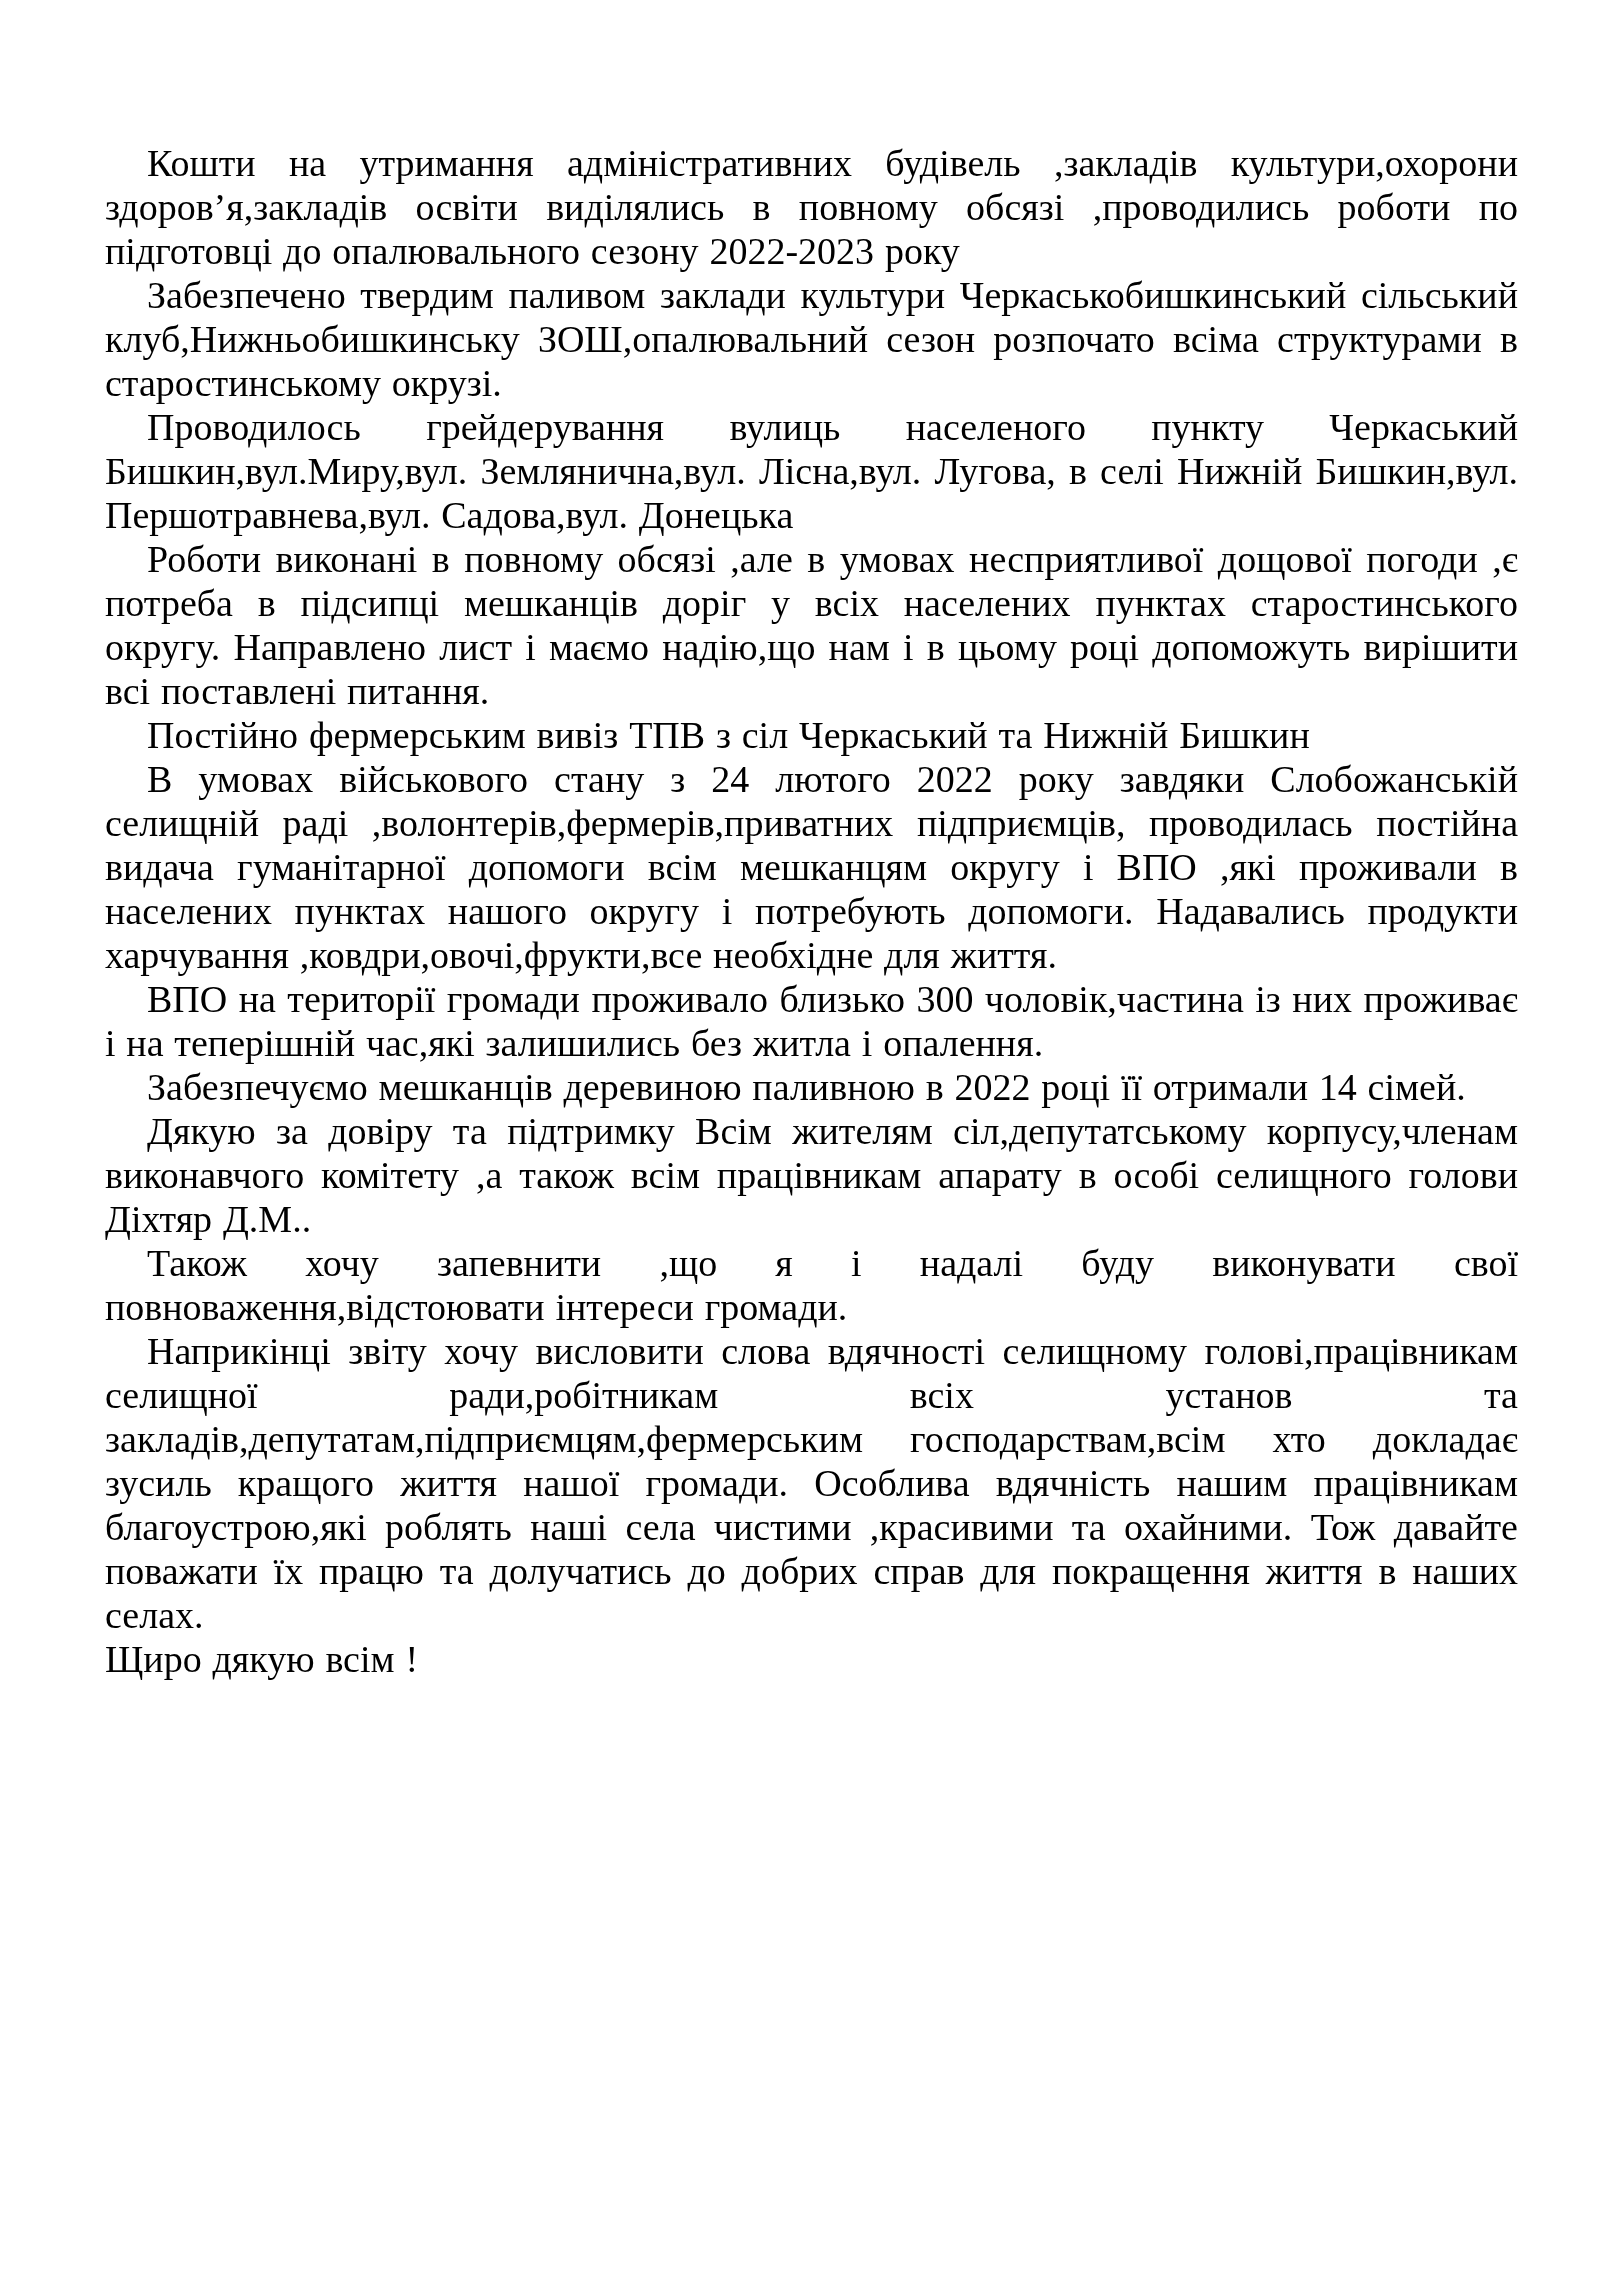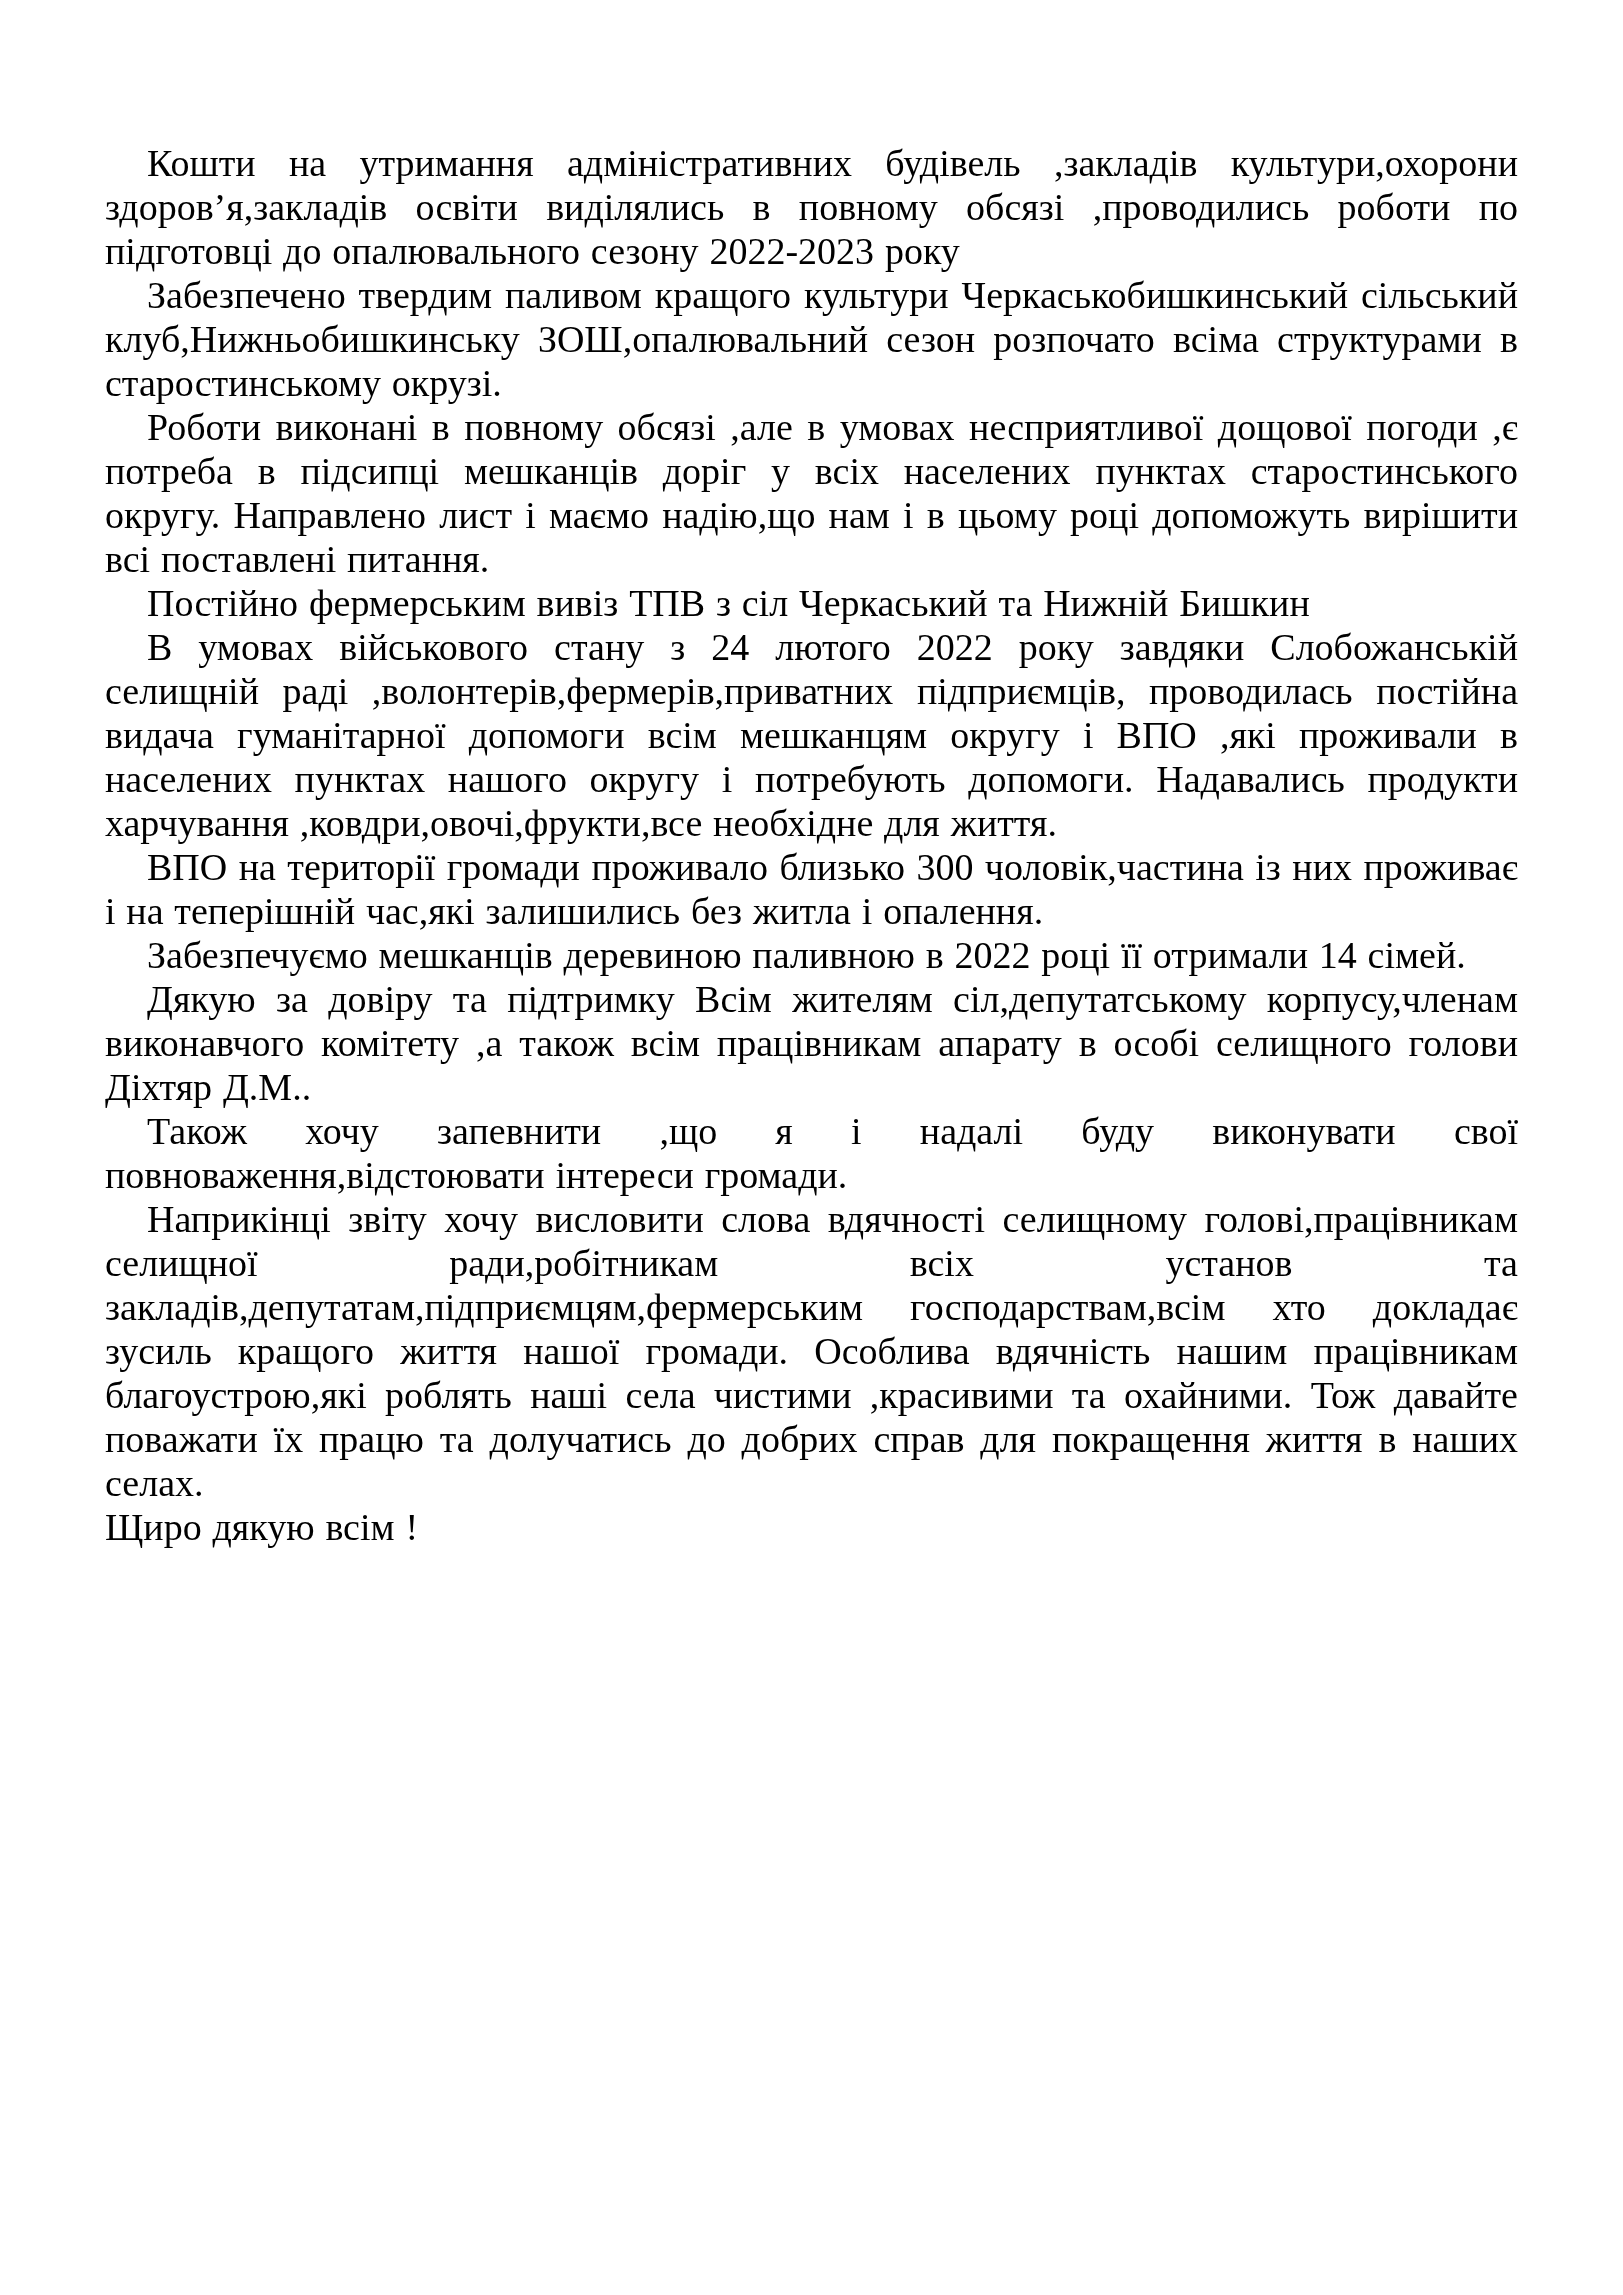--- a/index.html
+++ b/index.html
@@ -30,21 +30,22 @@
     text-align: left;
     text-indent: 0;
     font-weight: normal;
   }
 </style>
 </head>
 <body>
 
 <div class="page">
   <p>Кошти на утримання адміністративних будівель ,закладів культури,охорони здоров’я,закладів освіти виділялись в повному обсязі ,проводились роботи по підготовці до опалювального сезону 2022-2023 року</p>
-  <p>Забезпечено твердим паливом кращого культури Черкаськобишкинський сільський клуб,Нижньобишкинську ЗОШ,опалювальний сезон розпочато всіма структурами в старостинському окрузі.</p>
+  <p>Забезпечено твердим паливом заклади культури Черкаськобишкинський сільський клуб,Нижньобишкинську ЗОШ,опалювальний сезон розпочато всіма структурами в старостинському окрузі.</p>
+  <p>Проводилось грейдерування вулиць населеного пункту Черкаський Бишкин,вул.Миру,вул. Землянична,вул. Лісна,вул. Лугова, в селі Нижній Бишкин,вул. Першотравнева,вул. Садова,вул. Донецька</p>
   <p>Роботи виконані в повному обсязі ,але в умовах несприятливої дощової погоди ,є потреба в підсипці мешканців доріг у всіх населених пунктах старостинського округу. Направлено лист і маємо надію,що нам і в цьому році допоможуть вирішити всі поставлені питання.</p>
   <p>Постійно фермерським вивіз ТПВ з сіл Черкаський та Нижній Бишкин</p>
   <p>В умовах військового стану з 24 лютого 2022 року завдяки Слобожанській селищній раді ,волонтерів,фермерів,приватних підприємців, проводилась постійна видача гуманітарної допомоги всім мешканцям округу і ВПО ,які проживали в населених пунктах нашого округу і потребують допомоги. Надавались продукти харчування ,ковдри,овочі,фрукти,все необхідне для життя.</p>
   <p>ВПО на території громади проживало близько 300 чоловік,частина із них проживає і на теперішній час,які залишились без житла і опалення.</p>
   <p>Забезпечуємо мешканців деревиною паливною в 2022 році її отримали 14 сімей.</p>
   <p>Дякую за довіру та підтримку Всім жителям сіл,депутатському корпусу,членам виконавчого комітету ,а також всім працівникам апарату в особі селищного голови Діхтяр Д.М..</p>
   <p>Також хочу запевнити ,що я і надалі буду виконувати свої повноваження,відстоювати інтереси громади.</p>
   <p>Наприкінці звіту хочу висловити слова вдячності селищному голові,працівникам селищної ради,робітникам всіх установ та закладів,депутатам,підприємцям,фермерським господарствам,всім хто докладає зусиль кращого життя нашої громади. Особлива вдячність нашим працівникам благоустрою,які роблять наші села чистими ,красивими та охайними. Тож давайте поважати їх працю та долучатись до добрих справ для покращення життя в наших селах.</p>
   <p class="closing">Щиро дякую всім !</p>
 </div>

